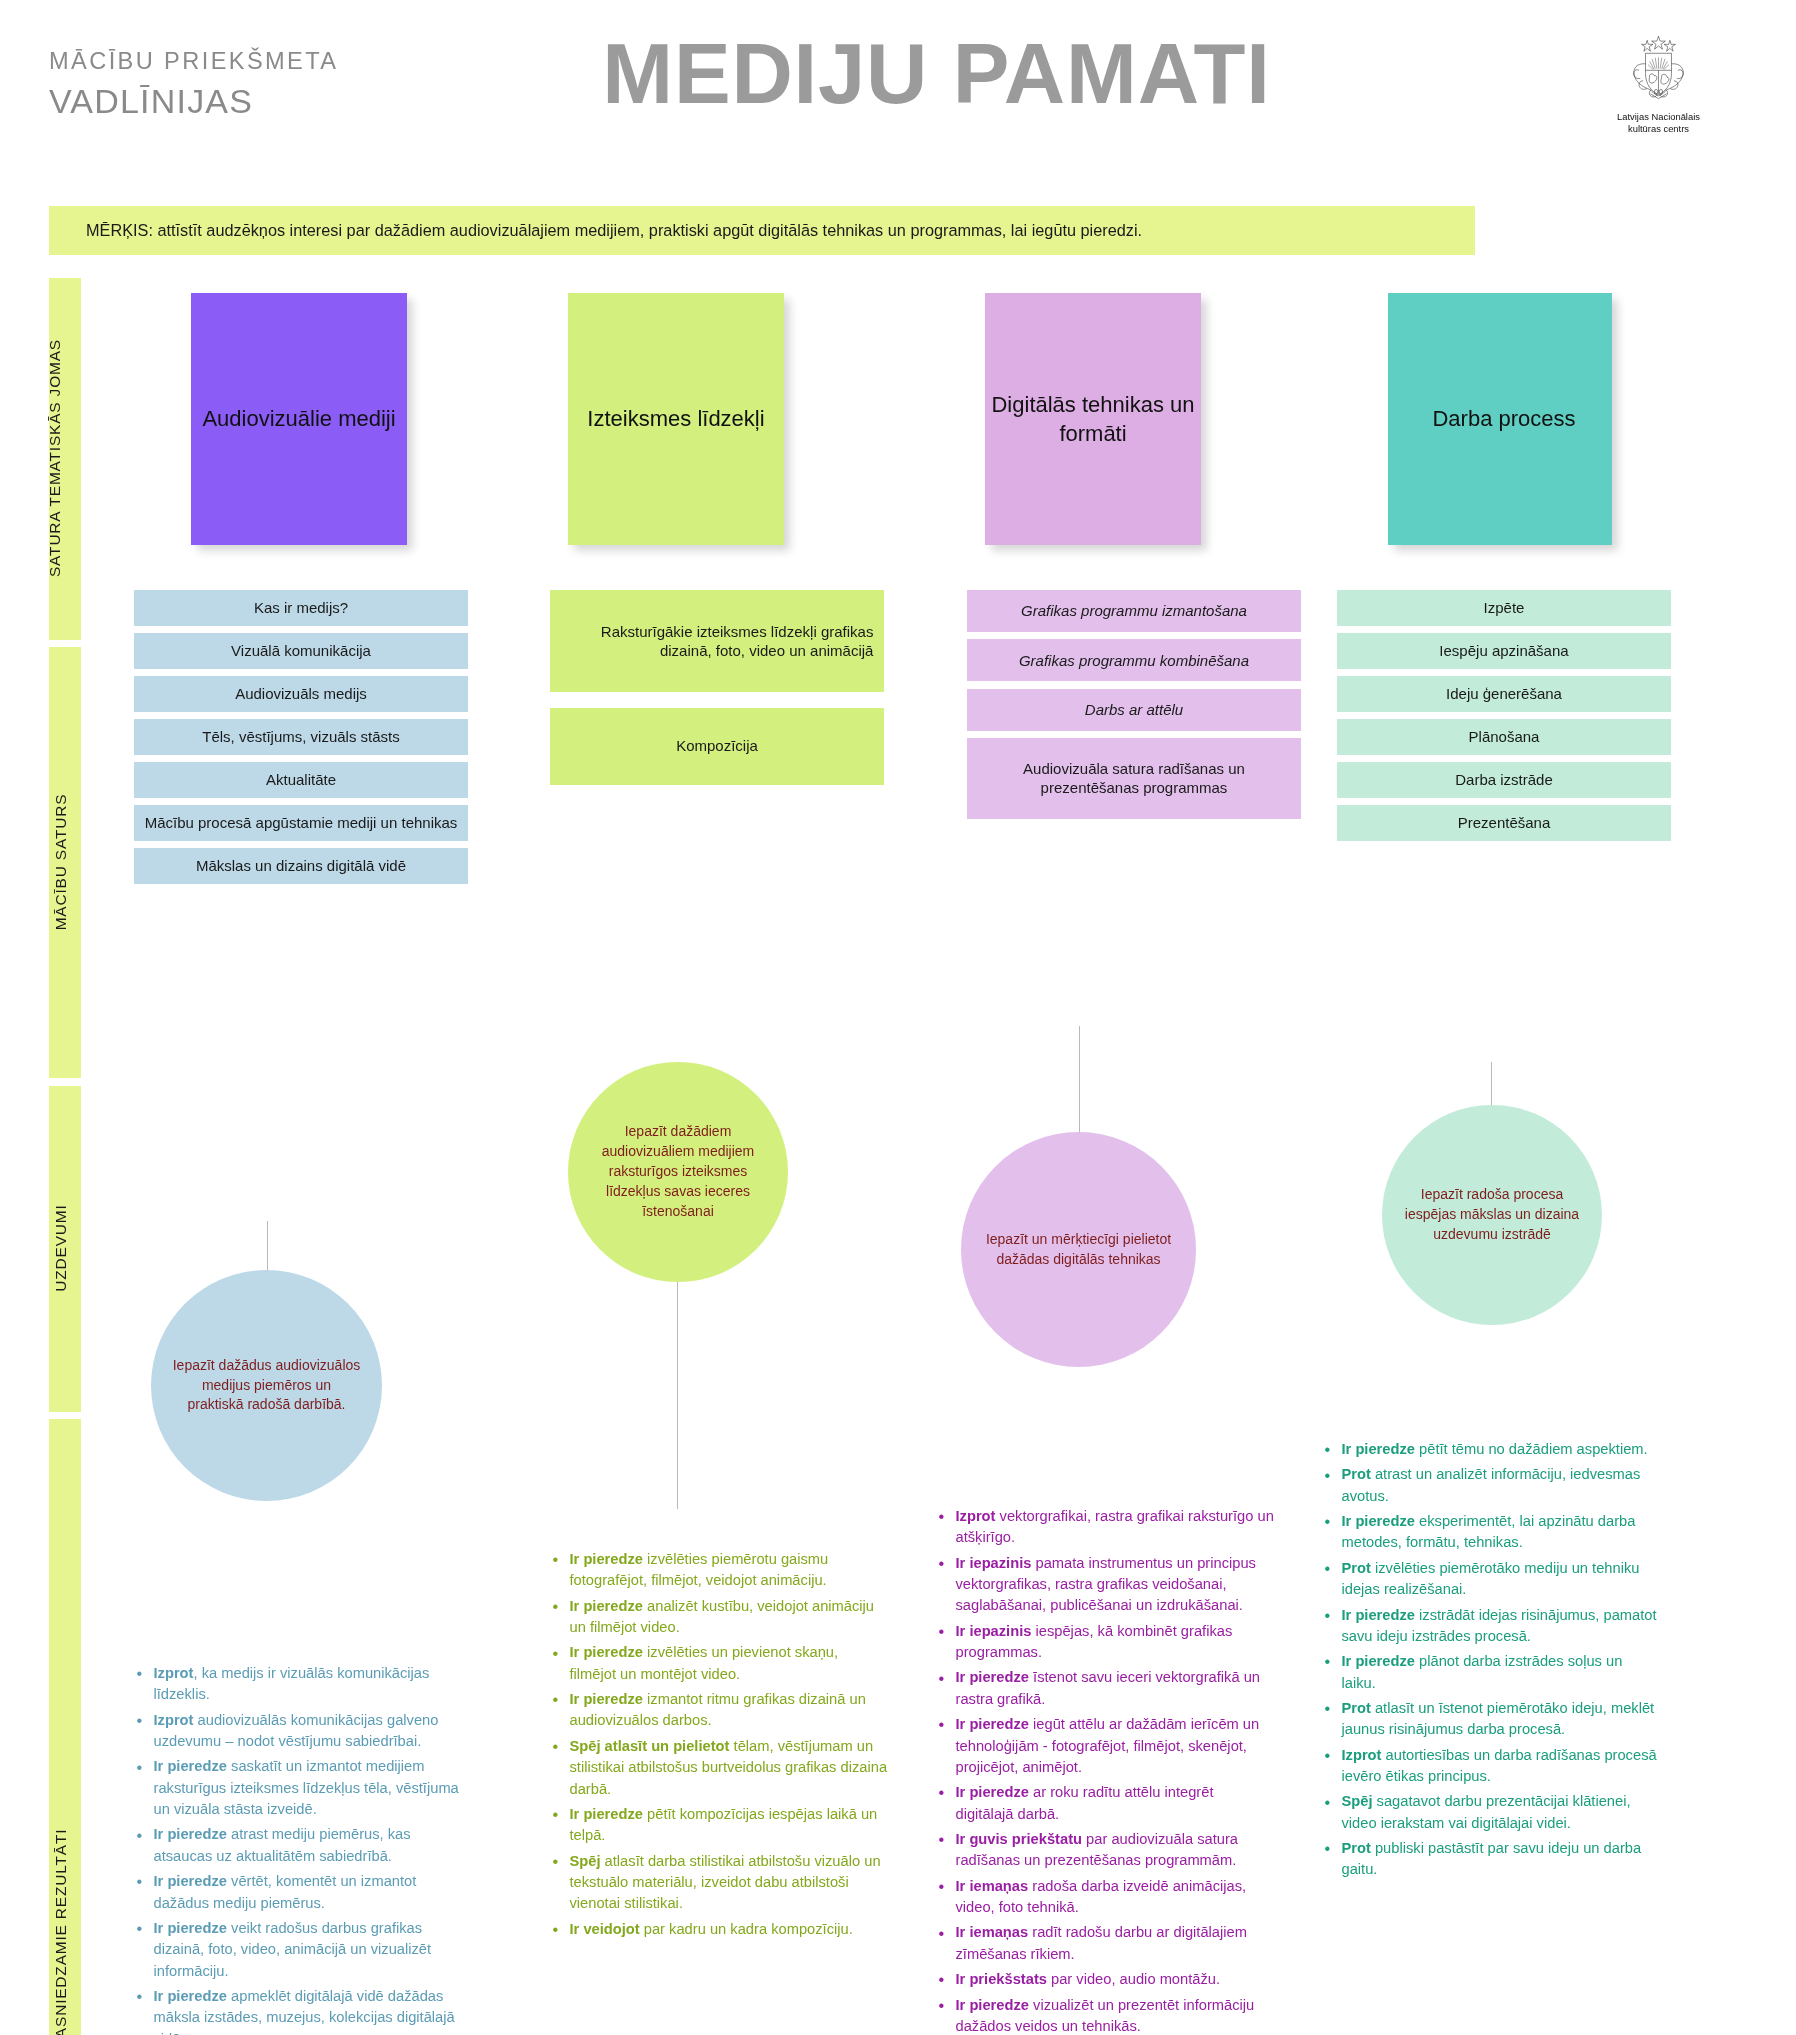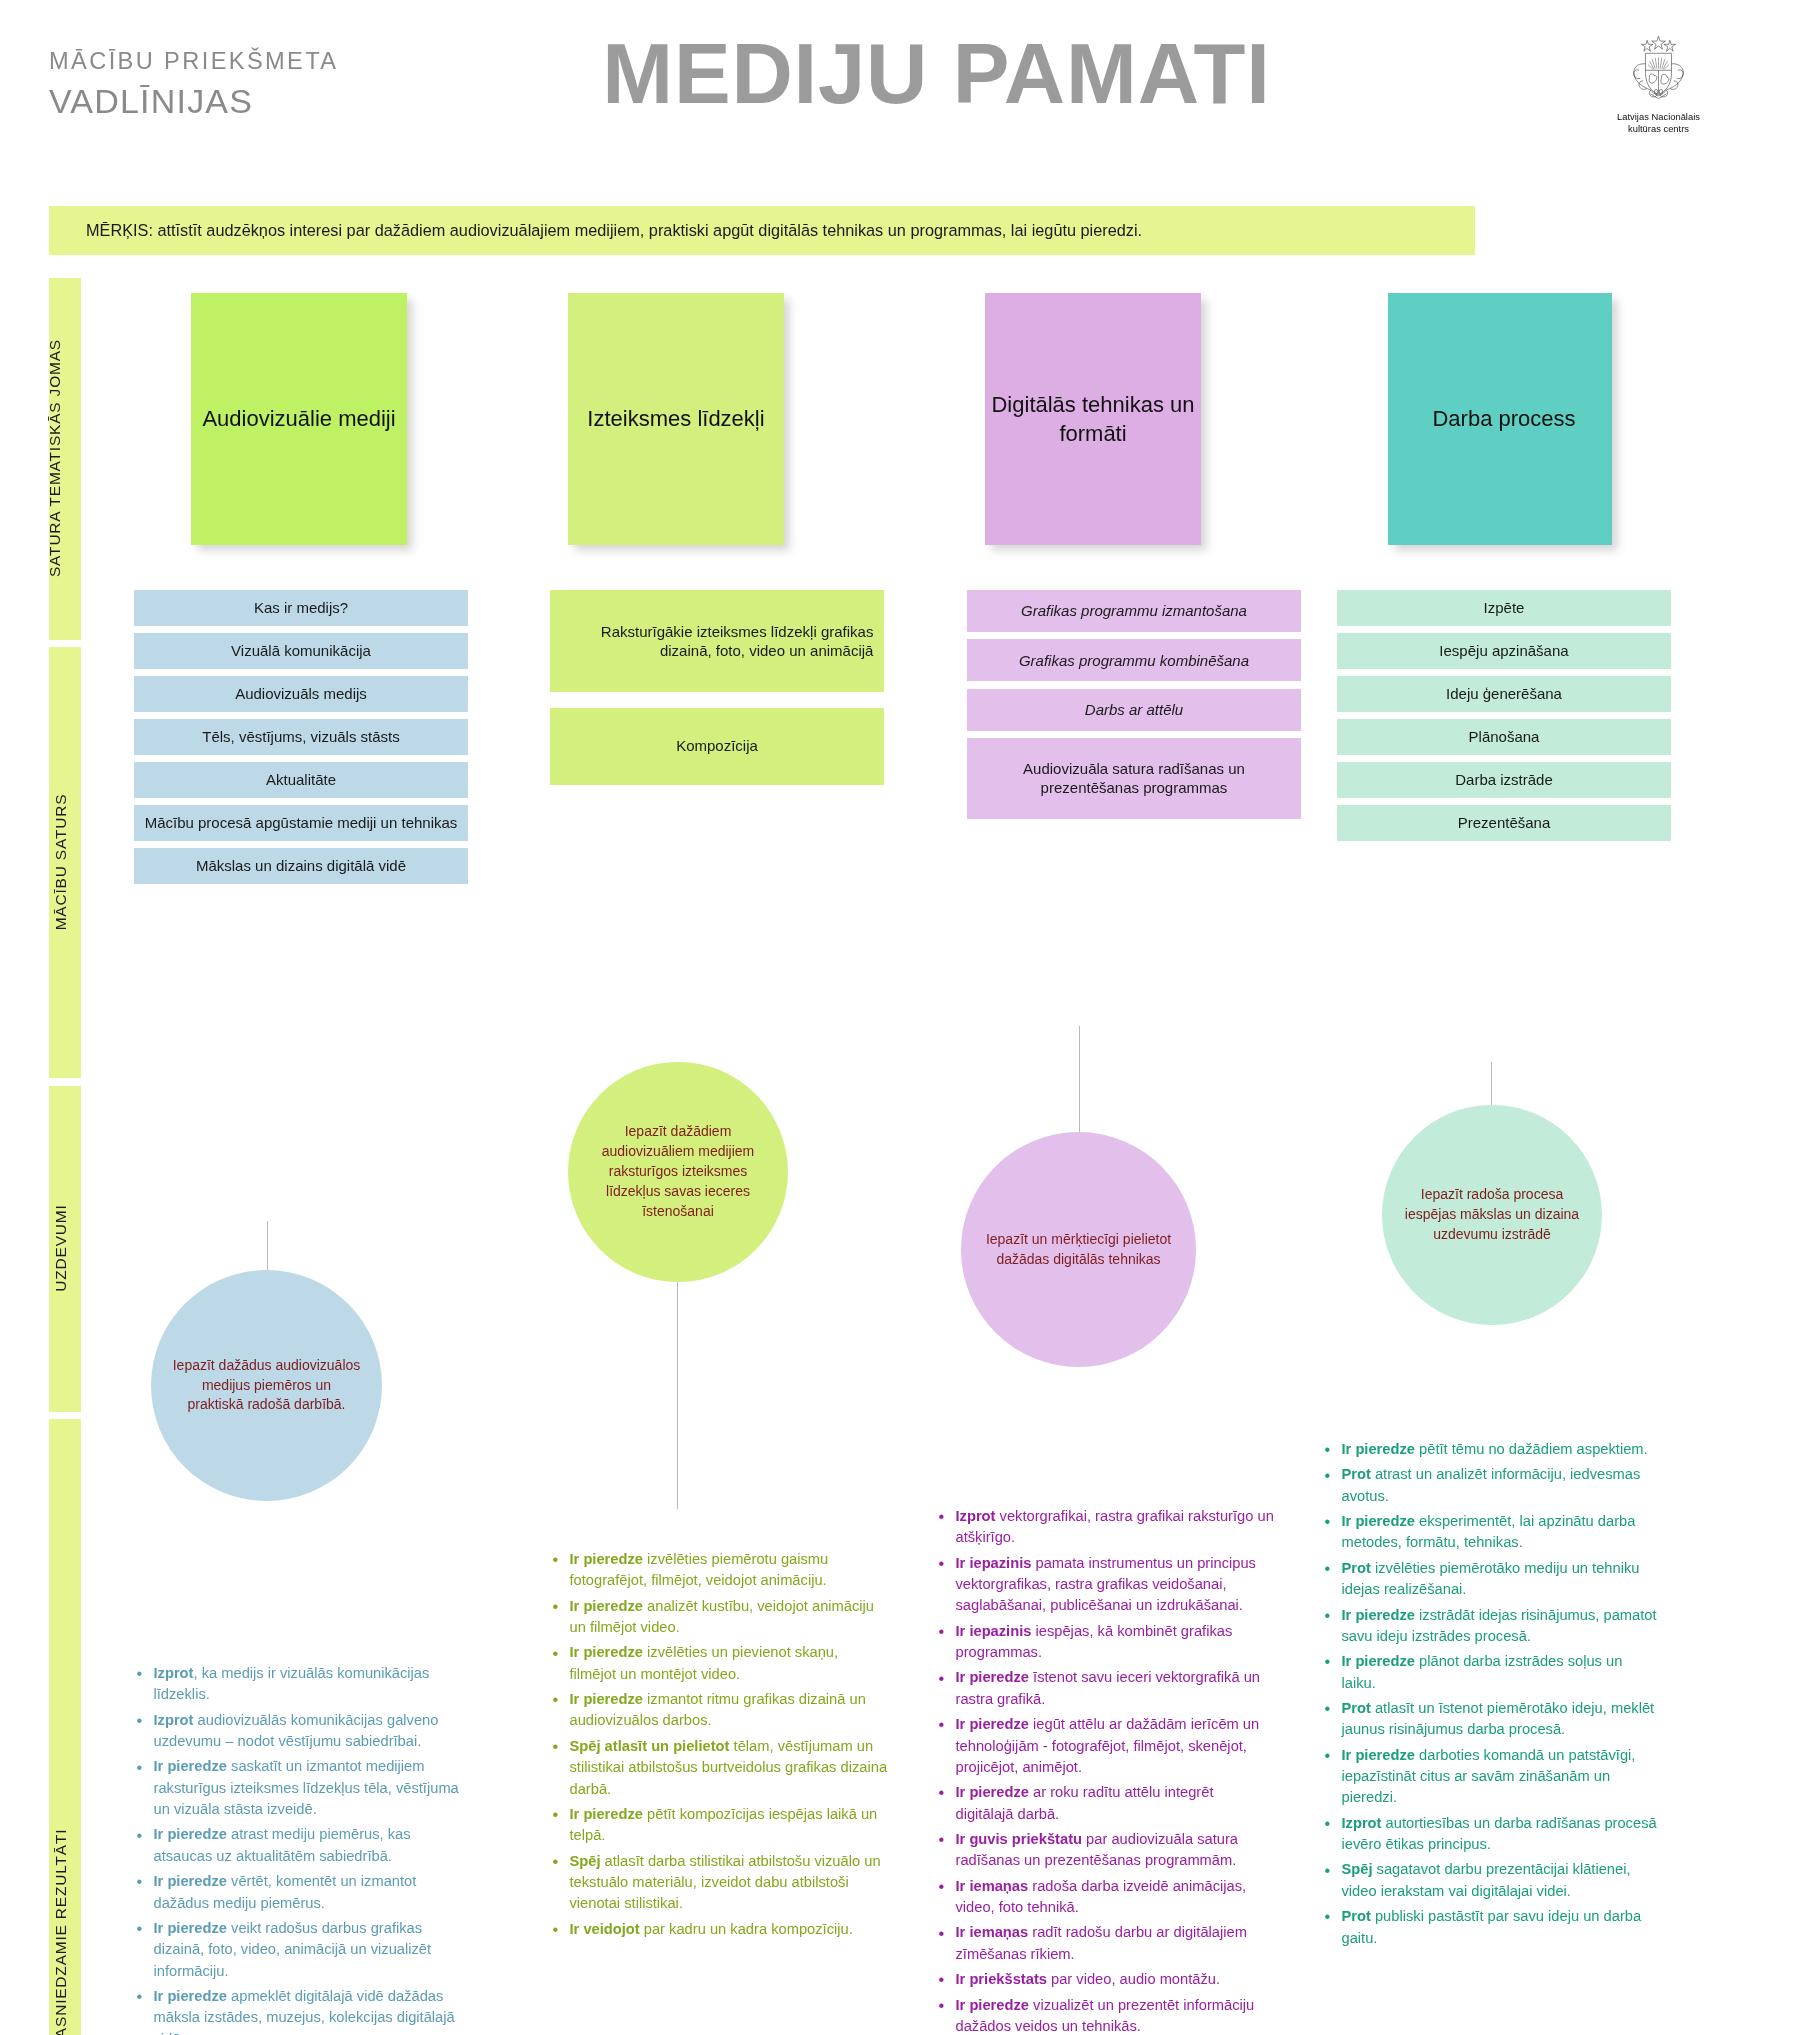--- a/index.html
+++ b/index.html
@@ -70,21 +70,21 @@
   #tab-results{top:1419px;height:1042px;}
   #tab-results span{margin-top:511px;margin-left:-509px;width:1042px;}
 
   
   .sticky{
     position:absolute;top:293px;width:216px;height:252px;
     display:flex;align-items:center;justify-content:center;
     text-align:center;font-size:22px;line-height:1.32;color:#111;
     box-shadow:5.7px 5.7px 9px rgba(0,0,0,0.17);
   }
-  #sticky0{left:191px;background:#bef264;}
+  #sticky0{left:191px;background:#8b5cf6;}
   #sticky1{left:568px;background:#d3ef7d;}
   #sticky2{left:985px;background:#dcaee3;}
   #sticky3{left:1388px;background:#5ecfc2;padding-left:8px;}
 
   
   .chips{position:absolute;width:334px;}
   #chips0{left:134px;top:590px;}
   #chips1{left:550px;top:590px;}
   #chips2{left:967px;top:590px;}
   #chips3{left:1337px;top:590px;}
@@ -301,19 +301,18 @@
 </div>
 <div class="bullets" id="bul3">
   <ul>
       <li><b>Ir pieredze</b> pētīt tēmu no dažādiem aspektiem.</li>
       <li><b>Prot</b> atrast un analizēt informāciju, iedvesmas avotus.</li>
       <li><b>Ir pieredze</b> eksperimentēt, lai apzinātu darba metodes, formātu, tehnikas.</li>
       <li><b>Prot</b> izvēlēties piemērotāko mediju un tehniku idejas realizēšanai.</li>
       <li><b>Ir pieredze</b> izstrādāt idejas risinājumus, pamatot savu ideju izstrādes procesā.</li>
       <li><b>Ir pieredze</b> plānot darba izstrādes soļus un laiku.</li>
       <li><b>Prot</b> atlasīt un īstenot piemērotāko ideju, meklēt jaunus risinājumus darba procesā.</li>
-      <li><b>Ir pieredze</b> darboties komandā un patstāvīgi, iepazīstināt citus ar savām zināšanām un pieredzi.</li>
       <li><b>Izprot</b> autortiesības un darba radīšanas procesā ievēro ētikas principus.</li>
       <li><b>Spēj</b> sagatavot darbu prezentācijai klātienei, video ierakstam vai digitālajai videi.</li>
       <li><b>Prot</b> publiski pastāstīt par savu ideju un darba gaitu.</li>
     </ul>
 </div>
 
 
 </body></html>

